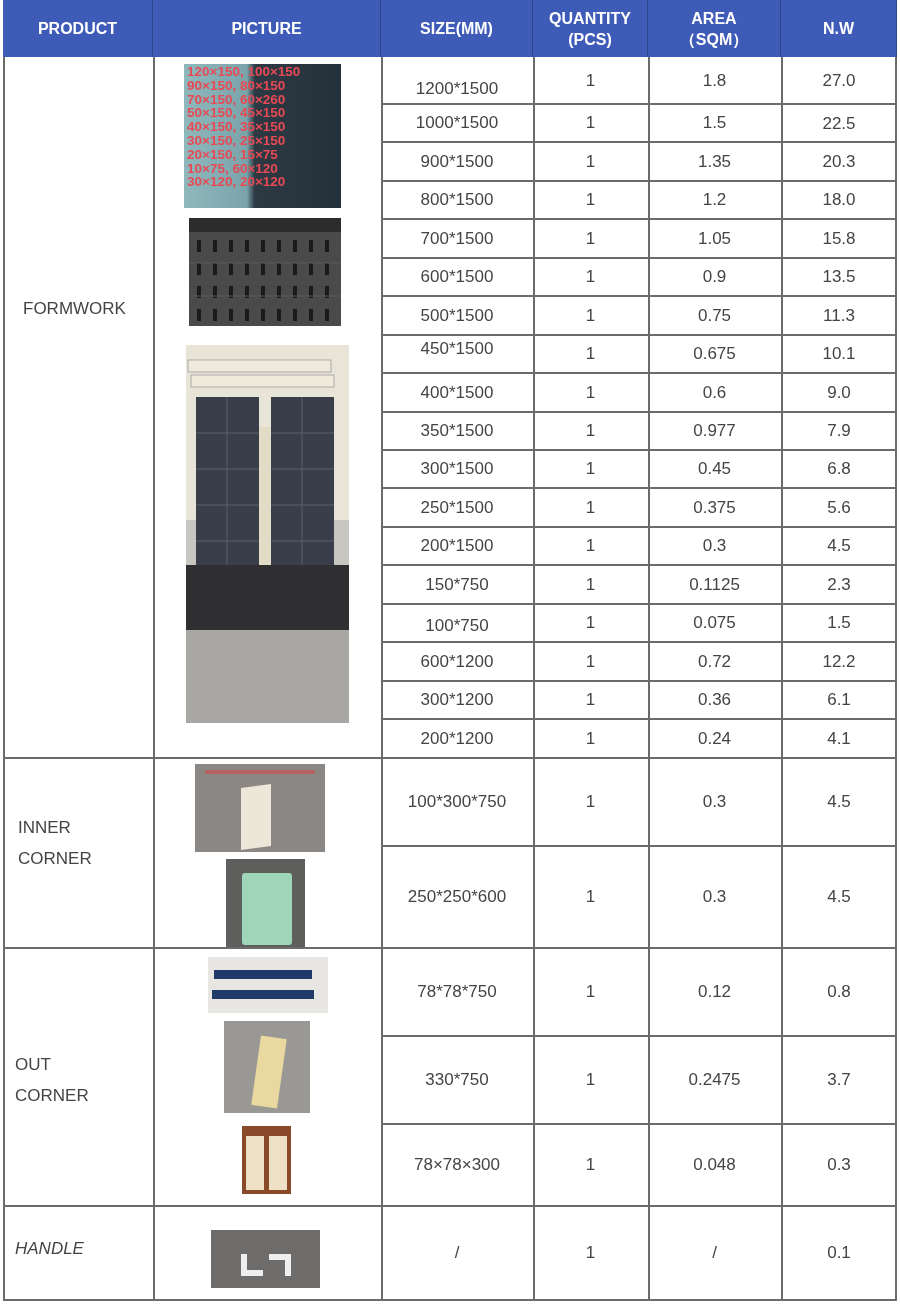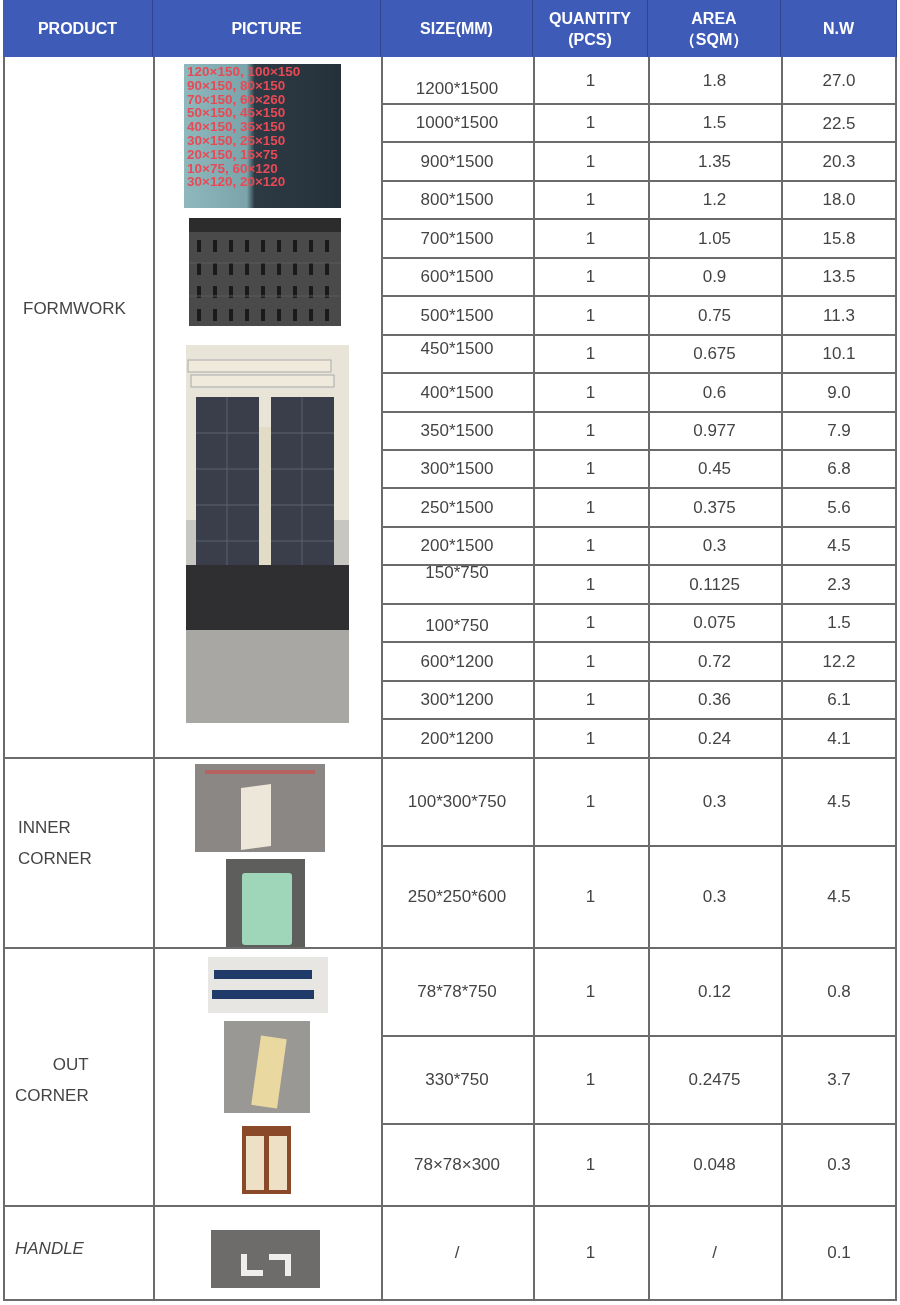--- a/index.html
+++ b/index.html
@@ -24,21 +24,21 @@
 (PCS)</div>
   <div class="hdr" style="left:645px;width:133px;white-space:pre-line;">AREA
 （SQM）</div>
   <div class="hdr" style="left:778px;width:116px;">N.W</div>
 
   <div class="prod" style="left:20px;top:293px;">FORMWORK</div>
   <div class="prod" style="left:15px;top:812px;">
     <div>INNER</div>
     <div>CORNER</div>
   </div>
-  <div class="prod" style="left:12px;top:1049px;text-align:right;">
+  <div class="prod" style="left:12px;top:1049px;">
     <div>OUT</div>
     <div>CORNER</div>
   </div>
   <div class="prod" style="left:12px;top:1233px;font-style:italic;">HANDLE</div>
 
   <div class="pic" style="left:181px;top:64px;width:157px;height:144px;background:linear-gradient(90deg,#8fb8bd 0%,#7aa4aa 40%,#2d3a44 45%,#25313a 100%);">
     <div id="fw-text" style="position:absolute;left:3px;top:1px;font-size:13.5px;line-height:13.8px;color:#e84a55;font-weight:bold;white-space:nowrap;">
         <div>120×150, 100×150</div>
         <div>90×150, 80×150</div>
         <div>70×150, 60×260</div>
@@ -223,21 +223,21 @@
       <div class="cell" style="left: 645px; width: 133px; top: 450px; height: 38px;">0.45</div>
       <div class="cell" style="left: 778px; width: 116px; top: 450px; height: 38px;">6.8</div>
       <div class="cell" style="left: 378px; width: 152px; top: 488px; height: 39px;">250*1500</div>
       <div class="cell" style="left: 530px; width: 115px; top: 488px; height: 39px;">1</div>
       <div class="cell" style="left: 645px; width: 133px; top: 488px; height: 39px;">0.375</div>
       <div class="cell" style="left: 778px; width: 116px; top: 488px; height: 39px;">5.6</div>
       <div class="cell" style="left: 378px; width: 152px; top: 527px; height: 38px;">200*1500</div>
       <div class="cell" style="left: 530px; width: 115px; top: 527px; height: 38px;">1</div>
       <div class="cell" style="left: 645px; width: 133px; top: 527px; height: 38px;">0.3</div>
       <div class="cell" style="left: 778px; width: 116px; top: 527px; height: 38px;">4.5</div>
-      <div class="cell" style="left: 378px; width: 152px; top: 553px; height: 39px;">150*750</div>
+      <div class="cell" style="left: 378px; width: 152px; top: 565px; height: 39px;">150*750</div>
       <div class="cell" style="left: 530px; width: 115px; top: 565px; height: 39px;">1</div>
       <div class="cell" style="left: 645px; width: 133px; top: 565px; height: 39px;">0.1125</div>
       <div class="cell" style="left: 778px; width: 116px; top: 565px; height: 39px;">2.3</div>
       <div class="cell" style="left: 378px; width: 152px; top: 604px; height: 43px; border-radius: 17px;">100*750</div>
       <div class="cell" style="left: 530px; width: 115px; top: 604px; height: 38px;">1</div>
       <div class="cell" style="left: 645px; width: 133px; top: 604px; height: 38px;">0.075</div>
       <div class="cell" style="left: 778px; width: 116px; top: 604px; height: 38px;">1.5</div>
       <div class="cell" style="left: 378px; width: 152px; top: 642px; height: 39px;">600*1200</div>
       <div class="cell" style="left: 530px; width: 115px; top: 642px; height: 39px;">1</div>
       <div class="cell" style="left: 645px; width: 133px; top: 642px; height: 39px;">0.72</div>

